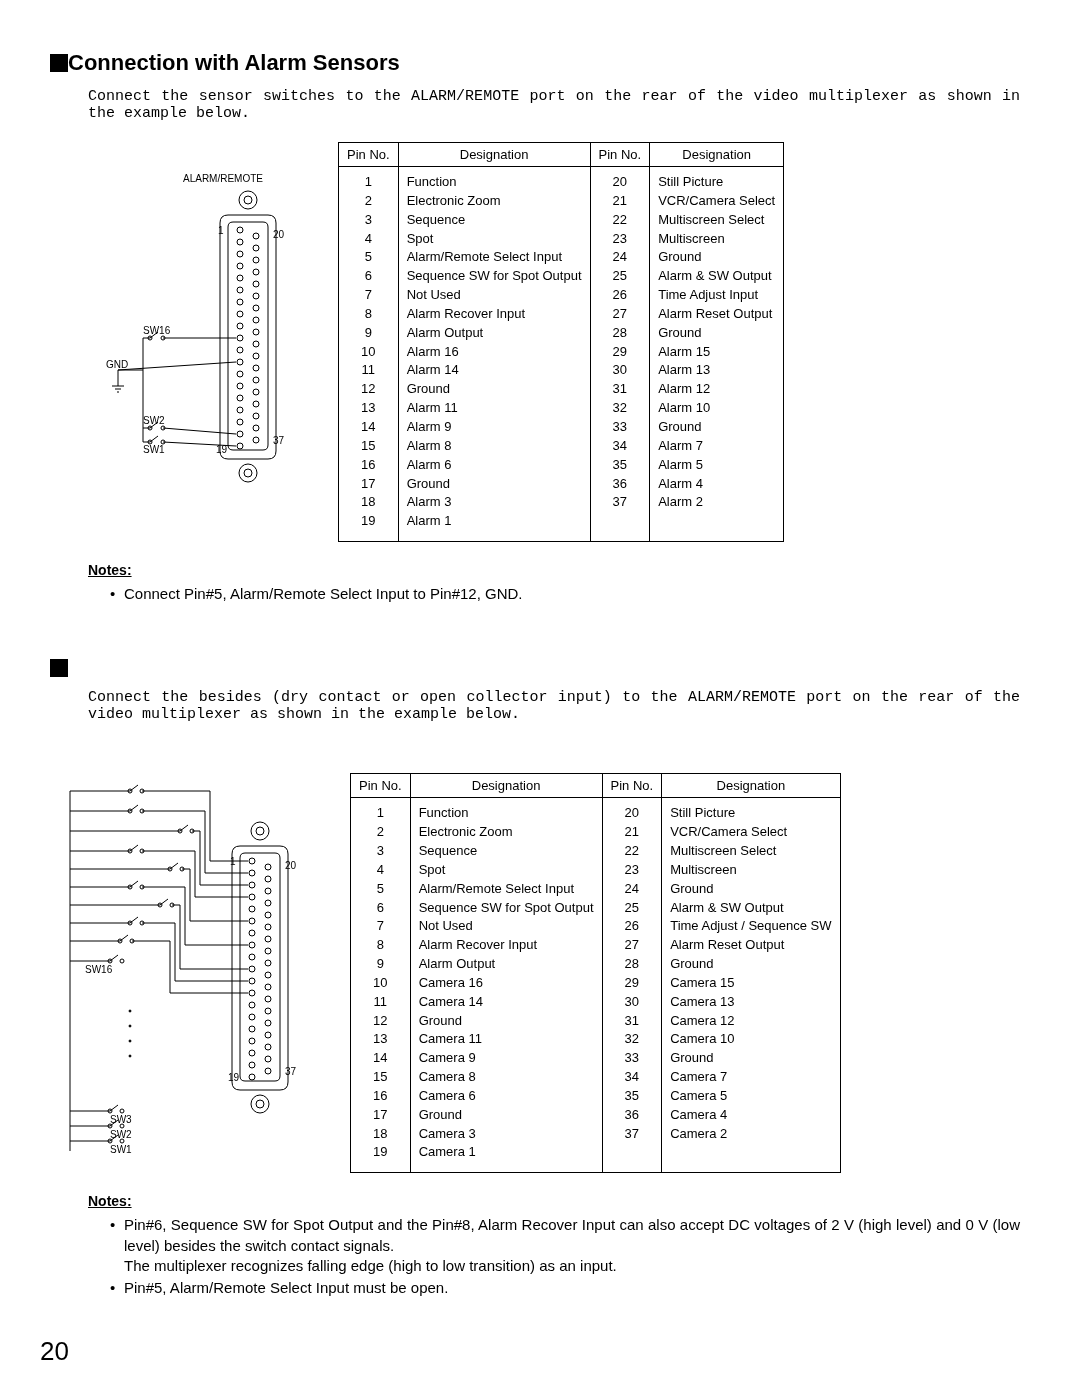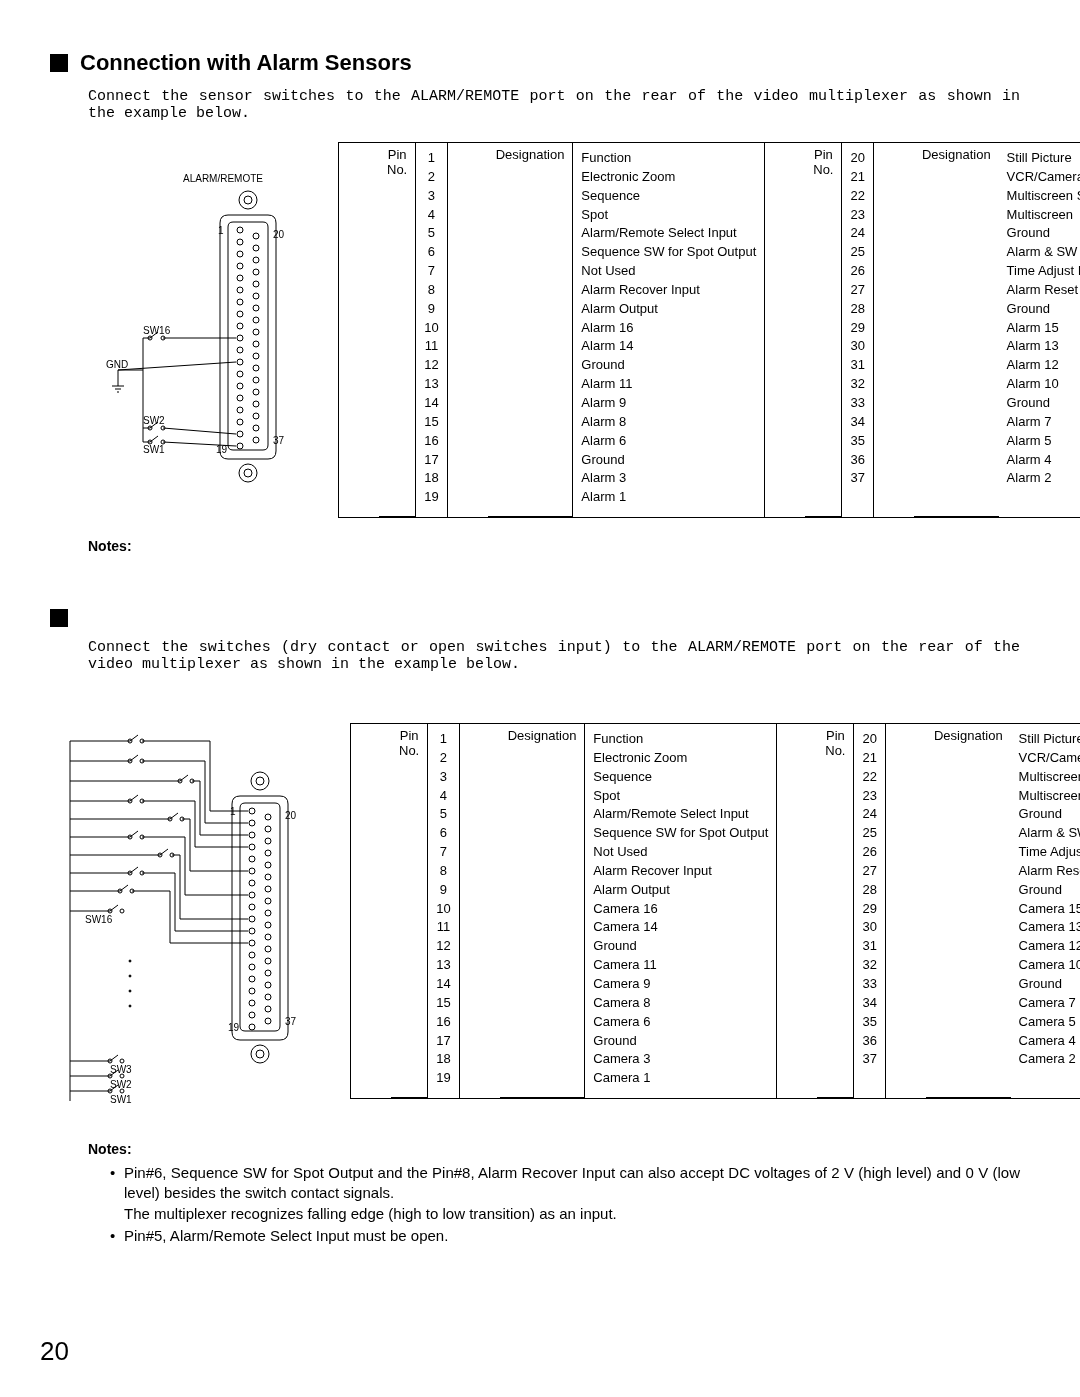--- a/index.html
+++ b/index.html
@@ -10,21 +10,21 @@
     width: 1080px;
     height: 1397px;
     padding: 50px 60px 20px 50px;
     position: relative;
   }
   .section-title {
     font-size: 22px;
     font-weight: bold;
     display: flex;
     align-items: center;
-    gap: 12px;
+    gap: 0;
     margin-bottom: 12px;
   }
   .section-title .blk {
     display:inline-block;
     width:18px;height:18px;background:#000;
   }
   .intro {
     font-size: 15px;
     margin-left: 38px;
     margin-bottom: 20px;
@@ -42,22 +42,21 @@
     flex-shrink:0;
     margin-top:28px;
   }
   .pin-tables {
     display:flex;
     border:1px solid #000;
     font-size: 13px;
   }
   .pin-col {
     display:flex;
-    flex-direction:row;
-    margin-left:40px;
+    flex-direction:column;
   }
   .pin-col .hdr {
     border-bottom:1px solid #000;
     border-right:1px solid #000;
     padding:4px 8px;
     text-align:center;
     font-size:13px;
   }
   .pin-col.last .hdr { border-right:none; }
   .pin-col .body {
@@ -66,20 +65,21 @@
     line-height:1.45;
     white-space:pre;
     flex:1;
   }
   .pin-col.last .body { border-right:none; }
   .pin-col.num .body { text-align:center; }
   .notes-heading {
     font-size:14px;
     font-weight:bold;
     margin:20px 0 6px 38px;
+    text-decoration:underline;
   }
   ul.notes {
     list-style:none;
     margin-left:60px;
     font-size:15px;
   }
   ul.notes li {
     position:relative;
     padding-left:14px;
     text-align:justify;
@@ -296,26 +296,27 @@
 Alarm 7
 Alarm 5
 Alarm 4
 Alarm 2</div>
     </div>
   </div>
 </div>
 
 <div class="notes-heading">Notes:</div>
 <ul class="notes">
+  <li>Connect Pin#5, Alarm/Remote Select Input to Pin#12, GND.</li>
 </ul>
 
 <div class="section-title" style="margin-top:55px">
   <span class="blk"></span>
 </div>
-<p class="intro">Connect the switches (dry contact or open switches input) to the ALARM/REMOTE port on the rear of the video multiplexer as shown in the example below.</p>
+<p class="intro">Connect the besides (dry contact or open collector input) to the ALARM/REMOTE port on the rear of the video multiplexer as shown in the example below.</p>
 
 <div class="content-row" style="margin-left:0">
 
   <div class="connector-box" style="margin-left:0">
     <svg class="connector" width="270" height="400" viewBox="0 0 270 400">
 
       <circle cx="210" cy="60" r="9" fill="none" stroke="#000"></circle>
         <circle cx="210" cy="60" r="4" fill="none" stroke="#000"></circle>
 
       <path d="M190 75 h40 q8 0 8 8 v228 q0 8 -8 8 h-40 q-8 0 -8 -8 v-228 q0 -8 8 -8 z" fill="none" stroke="#000"></path>

